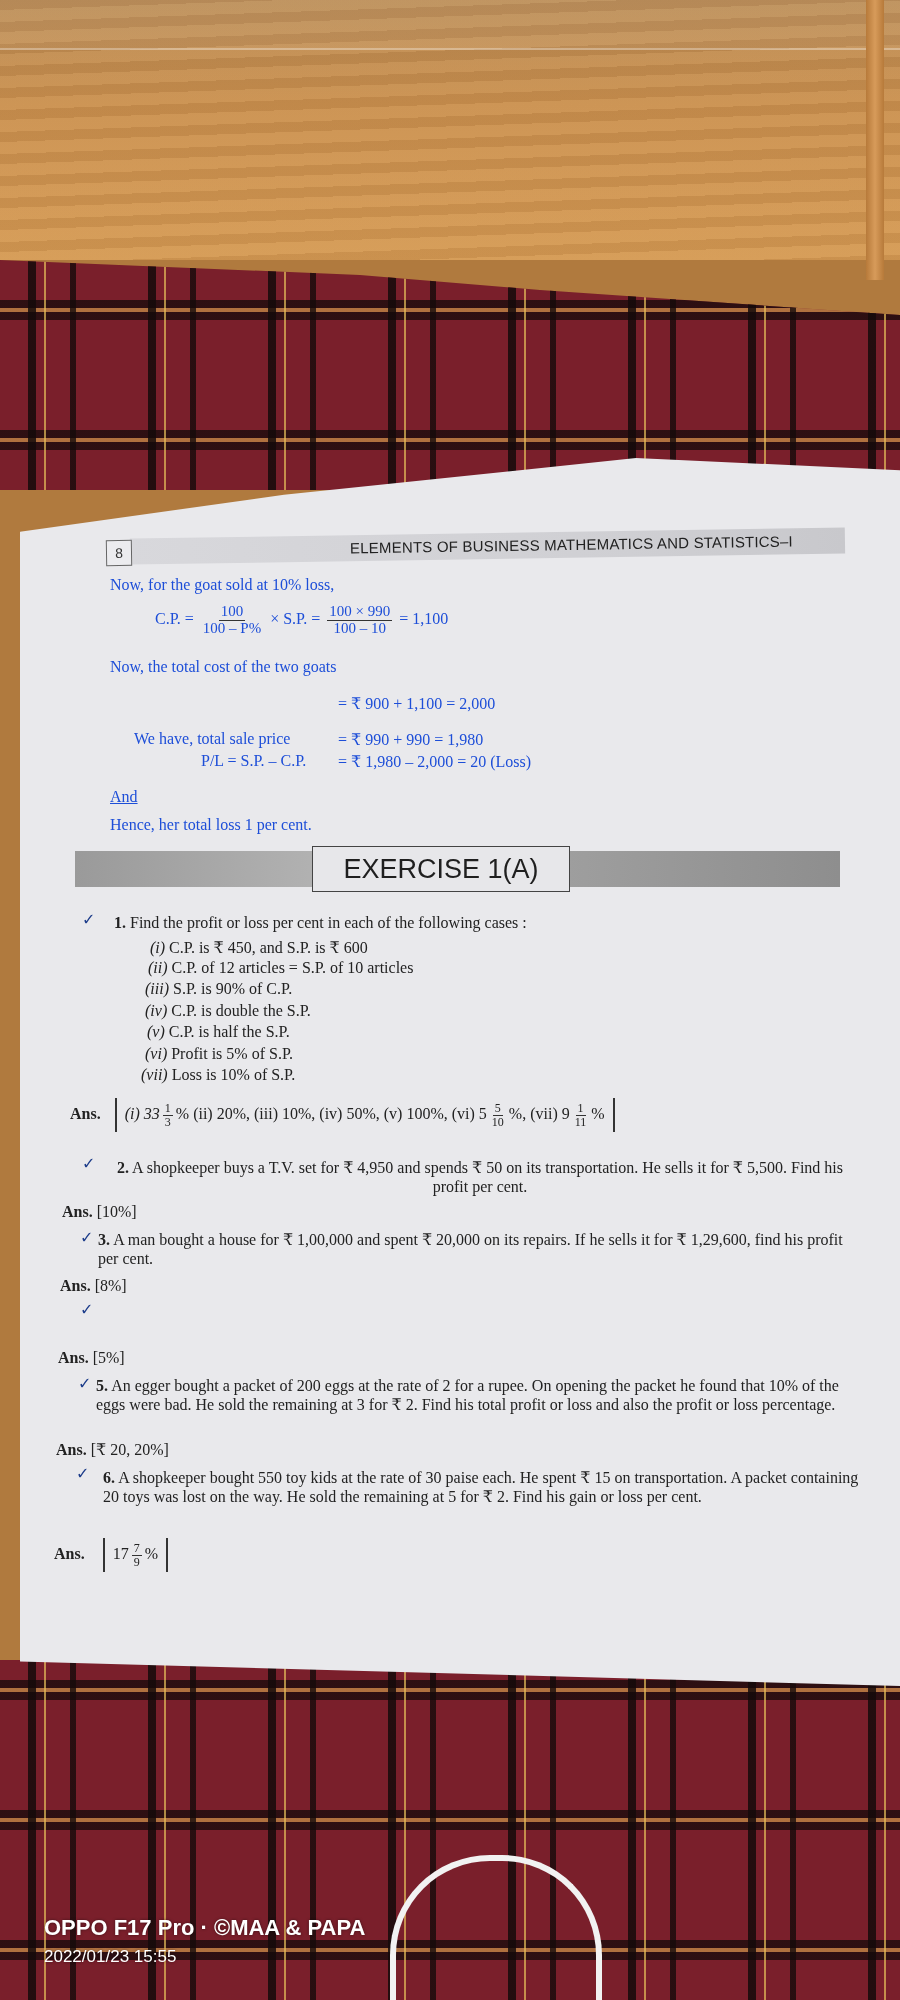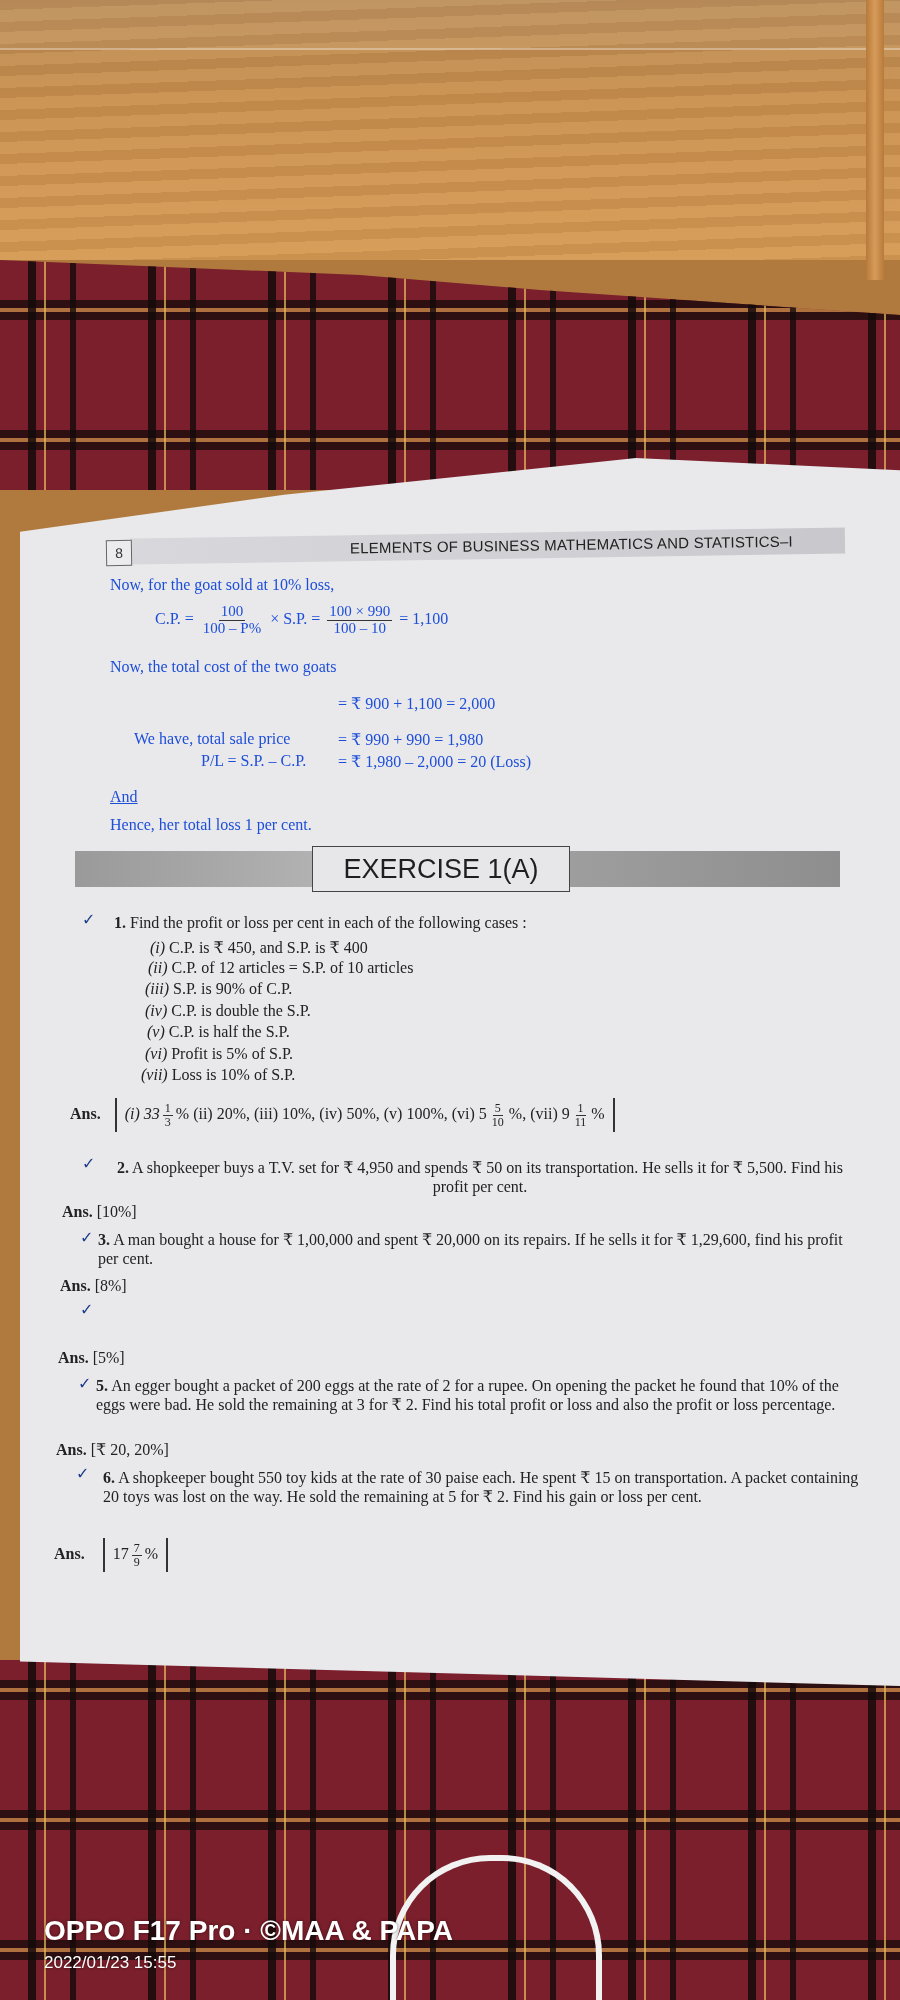--- a/index.html
+++ b/index.html
@@ -29,21 +29,21 @@
   .frac .n{border-bottom:1px solid #333;padding:0 2px;}
   .frac .d{padding:0 2px;}
   .frac.sm{font-size:12px;}
   .ex-band{position:absolute;left:55px;top:393px;width:765px;height:36px;background:linear-gradient(90deg,#9a9a9a,#b8b8b8 40%,#a0a0a0 60%,#8e8e8e);}
   .ex-box{position:absolute;left:292px;top:388px;width:256px;height:44px;border:1.5px solid #444;background:#e7e7ea;text-align:center;line-height:44px;font-family:"Liberation Sans",sans-serif;font-size:27px;color:#1f1f1f;}
   .bracket{display:inline-block;border-left:2px solid #333;border-right:2px solid #333;padding:0 6px;}
   .q{position:absolute;color:#222;font-size:16px;line-height:19px;white-space:normal;}
   .bold{font-weight:bold;}
   .tick{position:absolute;color:#1b3b8a;font-family:"DejaVu Sans",sans-serif;font-size:16px;}
   .watermark{position:absolute;left:44px;top:1915px;color:#fff;font-family:"Liberation Sans",sans-serif;text-shadow:0 0 3px rgba(0,0,0,0.5);}
-  .wm1{font-size:28px;font-weight:bold;}
+  .wm1{font-size:22px;font-weight:bold;}
   .wm2{font-size:17px;margin-top:6px;}
   .cable{position:absolute;left:390px;top:1855px;width:200px;height:260px;border:6px solid #f2f2f2;border-bottom:none;border-radius:100px 100px 0 0;}
 </style>
 </head>
 <body>
 
 <div class="floor">
     <div class="seam"></div>
   </div>
 <div class="plaid top"></div>
@@ -85,21 +85,21 @@
     <div class="ptext" style="left:90px;top:358px;">Hence, her total loss 1 per cent.</div>
 
     <div class="ex-band"></div>
     <div class="ex-box">EXERCISE 1(A)</div>
 
     <div class="tick" style="left:62px;top:452px;">✓</div>
     <div class="q" style="left:82px;top:455px;width:740px;margin-left:12px;">
       <span class="bold">1.</span>
       <span>Find the profit or loss per cent in each of the following cases :</span>
     </div>
-    <div class="q" style="left:130px;top:480px;"><i>(i)</i> <span>C.P. is ₹ 450, and S.P. is ₹ 400</span></div>
+    <div class="q" style="left:130px;top:480px;"><i>(i)</i> <span>C.P. is ₹ 450, and S.P. is ₹ 600</span></div>
     <div class="q" style="left:128px;top:500px;"><i>(ii)</i> <span>C.P. of 12 articles = S.P. of 10 articles</span></div>
     <div class="q" style="left:125px;top:521px;"><i>(iii)</i> <span>S.P. is 90% of C.P.</span></div>
     <div class="q" style="left:125px;top:543px;"><i>(iv)</i> <span>C.P. is double the S.P.</span></div>
     <div class="q" style="left:127px;top:564px;"><i>(v)</i> <span>C.P. is half the S.P.</span></div>
     <div class="q" style="left:125px;top:586px;"><i>(vi)</i> <span>Profit is 5% of S.P.</span></div>
     <div class="q" style="left:121px;top:607px;"><i>(vii)</i> <span>Loss is 10% of S.P.</span></div>
 
     <div class="q" style="left:50px;top:640px;">
       <span class="bold">Ans.</span>
       <span class="bracket" style="margin-left:10px;padding:4px 8px;">

